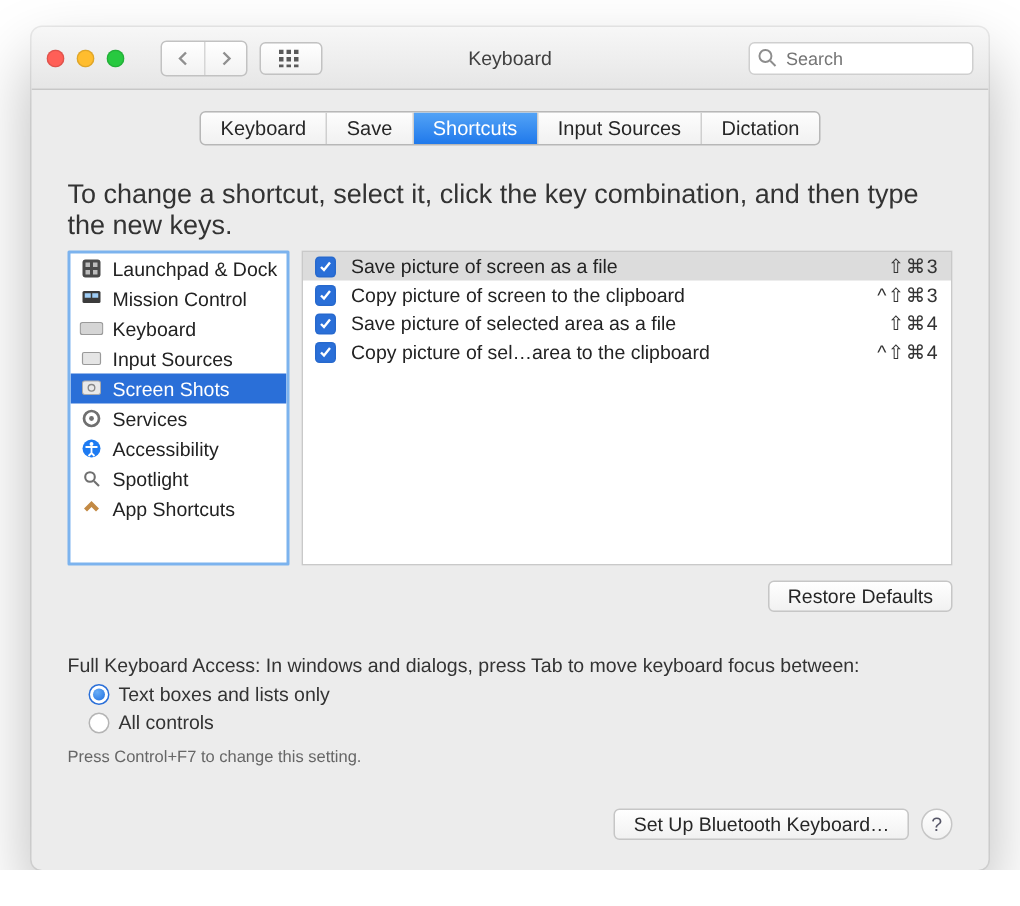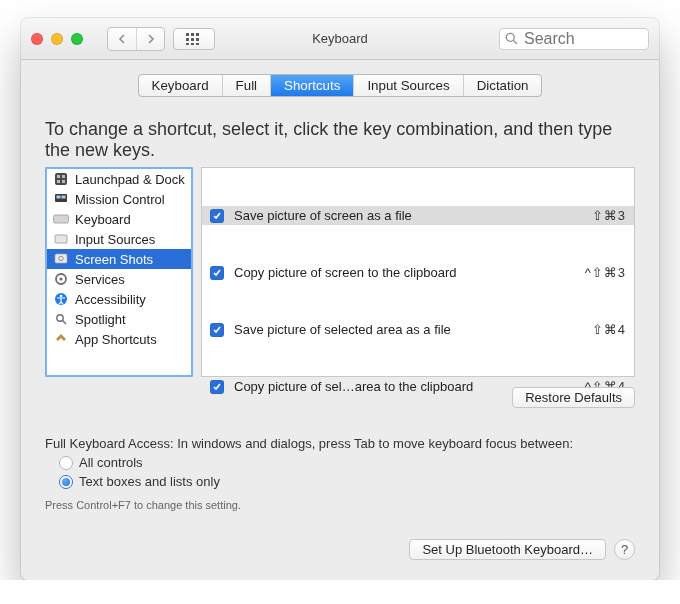--- a/index.html
+++ b/index.html
@@ -58,21 +58,21 @@
     position:absolute; left:0; right:0; text-align:center;
     font-size:13px; color:#404040; pointer-events:none;
   }
   .search-wrap {
     margin-left:auto;
     position:relative;
   }
   .search {
     width:150px; height:22px; border:1px solid #cfcfcf; border-radius:4px;
     background:#ffffff; padding:0 8px 0 24px;
-    font-size:16px; color:#6d6d6d;
+    font-size:12px; color:#6d6d6d;
   }
   .search-icon-svg {
     position:absolute; left:6px; top:4px; color:#8d8d8d;
   }
 
   .content {
     padding: 14px 24px 20px;
   }
   .seg-control {
     display:flex; justify-content:center; margin-bottom:22px;
@@ -106,21 +106,20 @@
     font-size:13px; color:#222; white-space:nowrap;
   }
   .cat-item.selected { background:#2a6fd8; color:#fff; }
   .cat-icon { width:16px; height:16px; display:flex; align-items:center; justify-content:center; flex-shrink:0;}
   .sc-list {
     flex:1; border:1px solid #c9c9c9; background:#fff; height:210px;
   }
   .sc-row {
     display:flex; align-items:center; height:19px; padding:0 8px; gap:10px;
     font-size:13px;
-    margin-top:38px;
   }
   .sc-row.selected { background:#dcdcdc; }
   .chk {
     width:14px; height:14px; border-radius:3px; background:#2a6fd8;
     display:flex; align-items:center; justify-content:center; flex-shrink:0;
     box-shadow: inset 0 0 0 1px rgba(0,0,0,0.05);
   }
   .chk svg { color:#fff; }
   .sc-label { flex:1; white-space:nowrap; overflow:hidden; text-overflow:ellipsis; }
   .sc-key { font-size:13px; color:#333; letter-spacing:1px; }
@@ -206,21 +205,21 @@
         <line x1="8.5" y1="8.5" x2="12" y2="12" stroke="currentColor" stroke-width="1.3"></line>
       </svg>
       <input class="search" placeholder="Search" style="">
     </div>
   </div>
 
   <div class="content">
     <div class="seg-control">
       <div class="seg">
         <button>Keyboard</button>
-        <button>Full</button>
+        <button>Save</button>
         <button class="active">Shortcuts</button>
         <button>Input Sources</button>
         <button>Dictation</button>
       </div>
     </div>
 
     <div class="instruction">To change a shortcut, select it, click the key combination, and then type the new keys.</div>
 
     <div class="panes">
       <div class="cat-list">
@@ -351,27 +350,27 @@
       </div>
     </div>
 
     <div class="actions-row">
       <button class="push-btn">Restore Defaults</button>
     </div>
 
     <div class="kbd-access">
       <div>Full Keyboard Access: In windows and dialogs, press Tab to move keyboard focus between:</div>
       <label class="radio-row">
+        <span class="radio checked"></span>
+        <span>Text boxes and lists only</span>
+      </label>
+      <label class="radio-row">
         <span class="radio"></span>
         <span>All controls</span>
       </label>
-      <label class="radio-row">
-        <span class="radio checked"></span>
-        <span>Text boxes and lists only</span>
-      </label>
       <div class="hint">Press Control+F7 to change this setting.</div>
     </div>
 
     <div class="footer">
       <button class="push-btn">Set Up Bluetooth Keyboard…</button>
       <button class="help-btn">?</button>
     </div>
   </div>
 
 </div>

